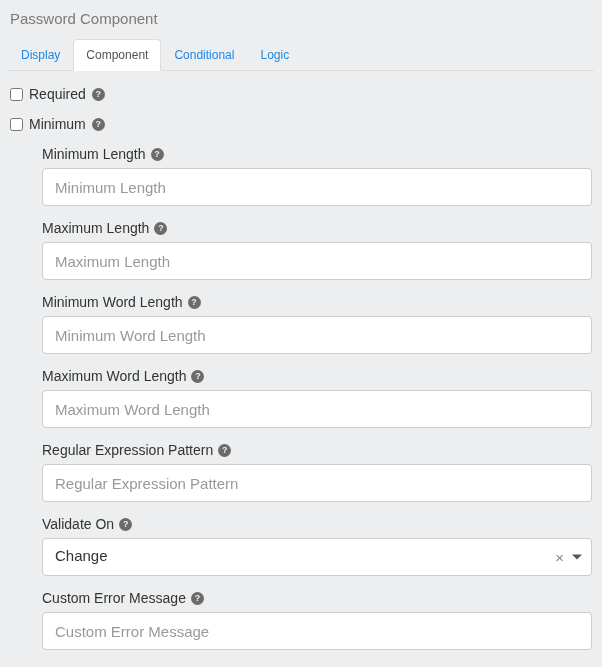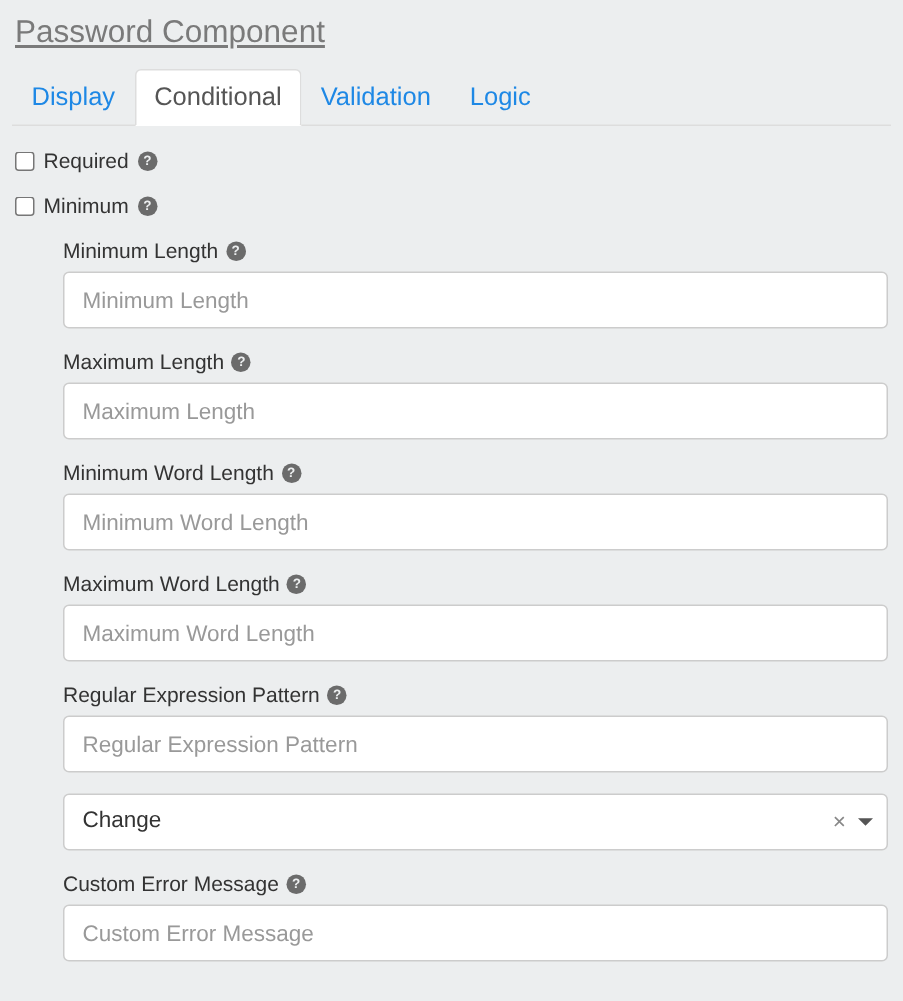--- a/index.html
+++ b/index.html
@@ -7,32 +7,31 @@
     font-family: -apple-system, BlinkMacSystemFont, "Segoe UI", Helvetica, Arial, sans-serif;
     font-size: 14px;
     background: #eceeef;
     color: #333;
     width: 602px;
     height: 667px;
     overflow: hidden;
   }
   .container { padding: 10px 8px; }
   h2.page-title {
-    font-size: 21px;
+    font-size: 15px;
     font-weight: 400;
     color: #7a7a7a;
     margin-bottom: 12px;
     padding-left: 2px;
-    text-decoration: underline;
   }
   .tabs {
     display: flex;
     border-bottom: 1px solid #ddd;
     margin-bottom: 15px;
-    font-size: 17px;
+    font-size: 12px;
   }
   .tab {
     padding: 8px 12px;
     color: #1e88e5;
     cursor: pointer;
     border: 1px solid transparent;
     border-bottom: none;
     margin-bottom: -1px;
     background: transparent;
   }
@@ -129,22 +128,22 @@
   }
 </style>
 </head>
 <body>
 
 <div class="container">
   <h2 class="page-title">Password Component</h2>
 
   <div class="tabs">
     <div class="tab">Display</div>
-    <div class="tab active">Conditional</div>
-    <div class="tab">Validation</div>
+    <div class="tab active">Component</div>
+    <div class="tab">Conditional</div>
     <div class="tab">Logic</div>
   </div>
 
   <div class="form-section">
 
     <div class="check-row">
       <input type="checkbox" style="">
       <label>Required</label>
       <span class="help-icon"></span>
     </div>
@@ -189,20 +188,24 @@
 
     <div class="field-group">
       <div class="field-label">
         <span>Regular Expression Pattern</span>
         <span class="help-icon"></span>
       </div>
       <input type="text" class="text-input" placeholder="Regular Expression Pattern" style="">
     </div>
 
     <div class="field-group">
+      <div class="field-label">
+        <span>Validate On</span>
+        <span class="help-icon"></span>
+      </div>
       <div class="select-wrap">
         <div class="select-input">Change</div>
         <span class="clear-btn">×</span>
         <span class="caret"></span>
       </div>
     </div>
 
     <div class="field-group">
       <div class="field-label">
         <span>Custom Error Message</span>

